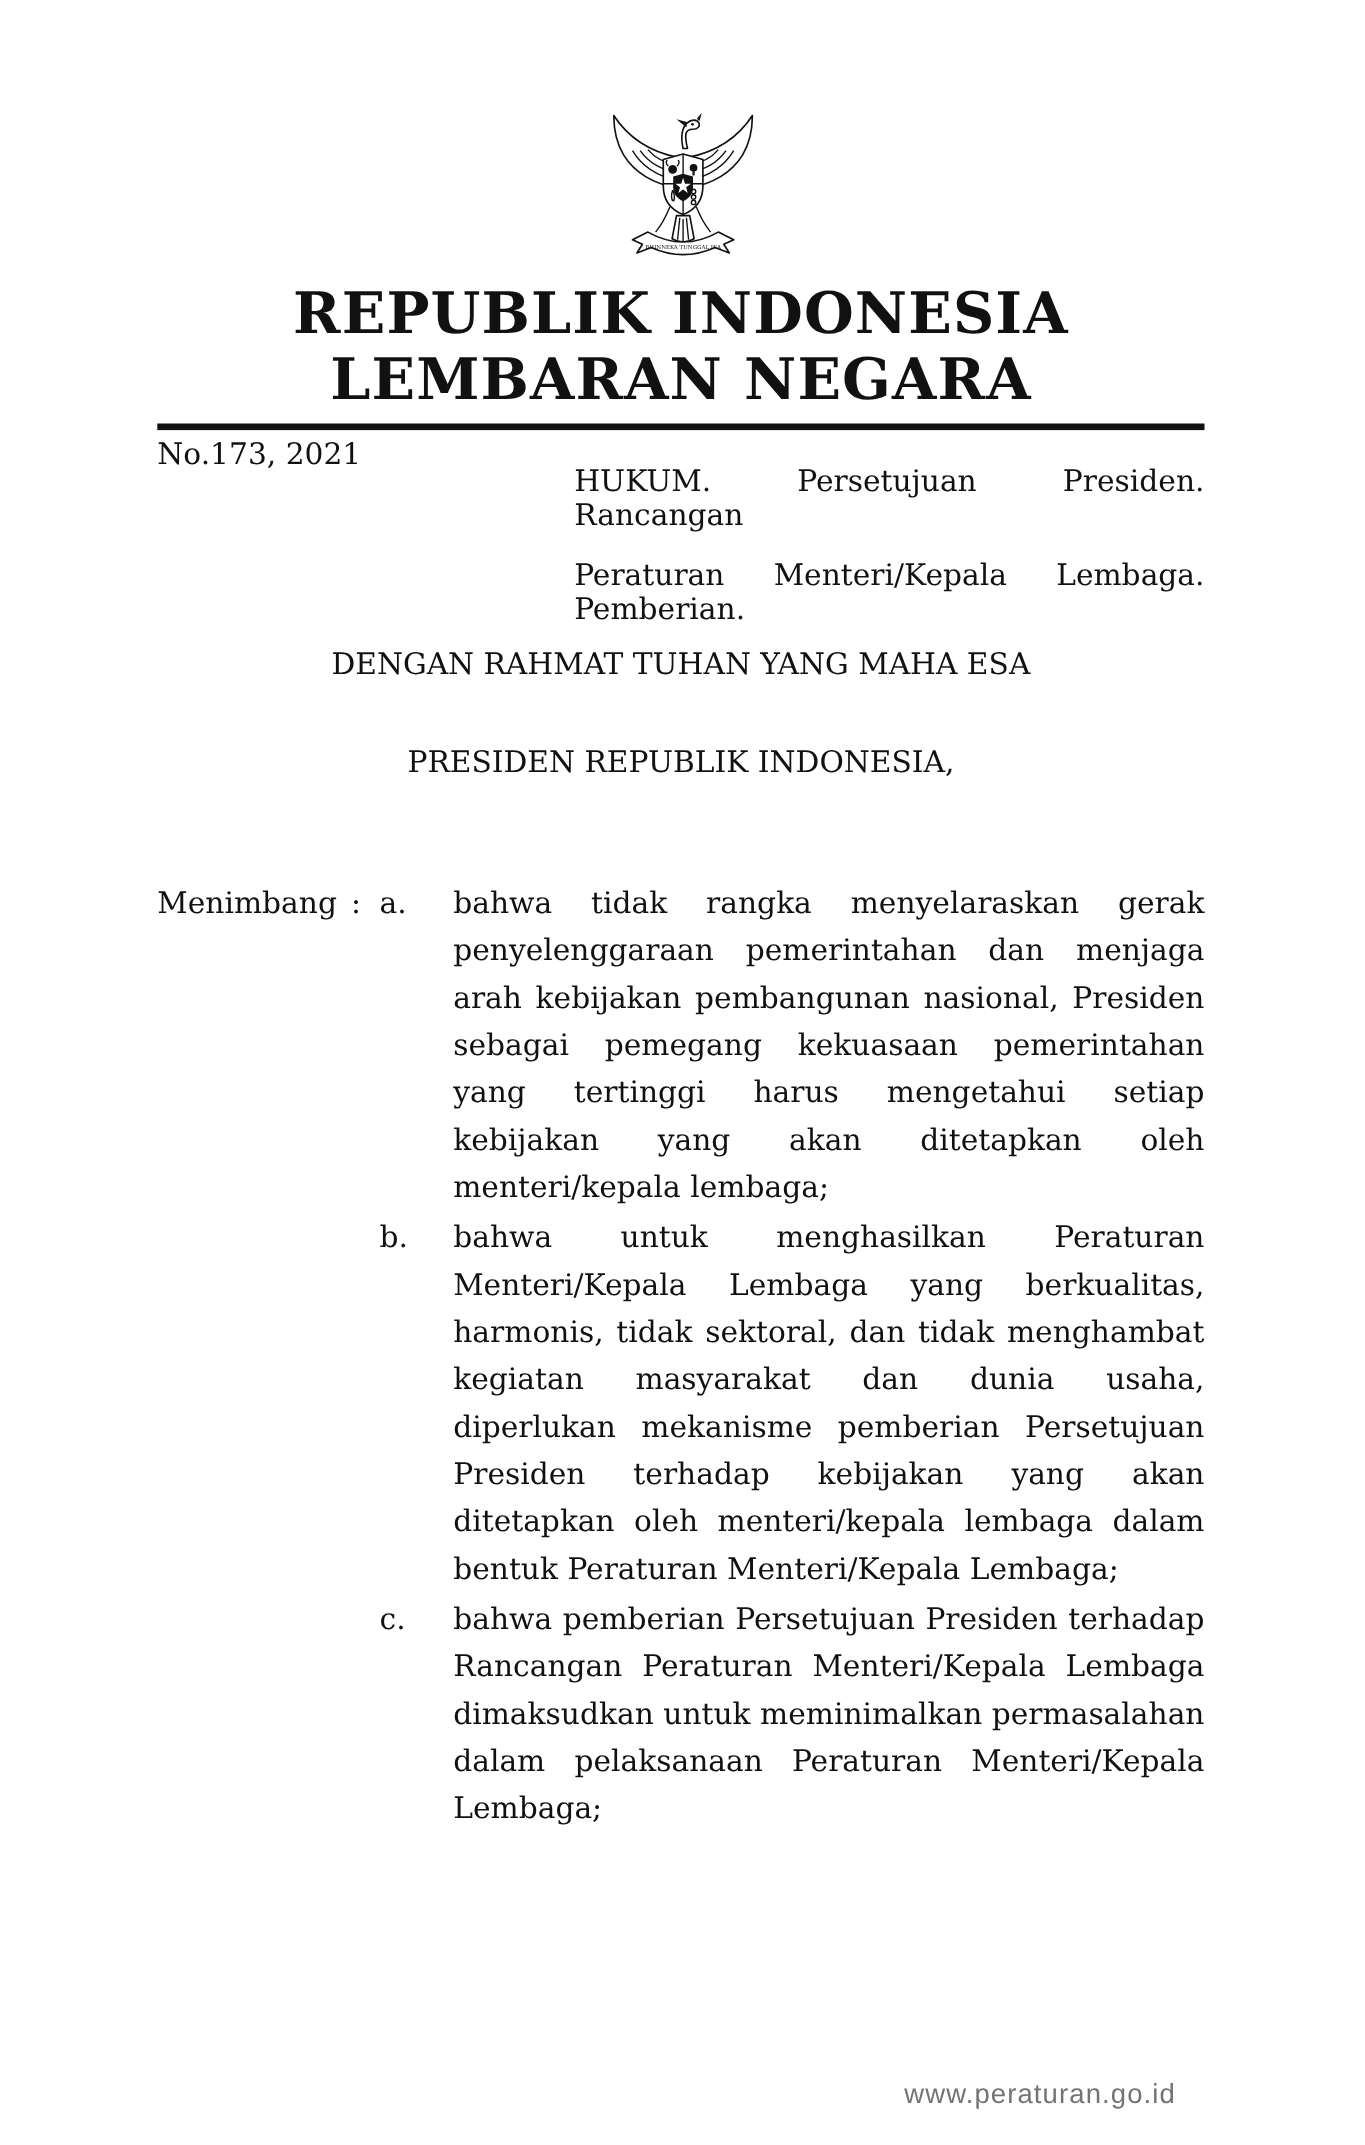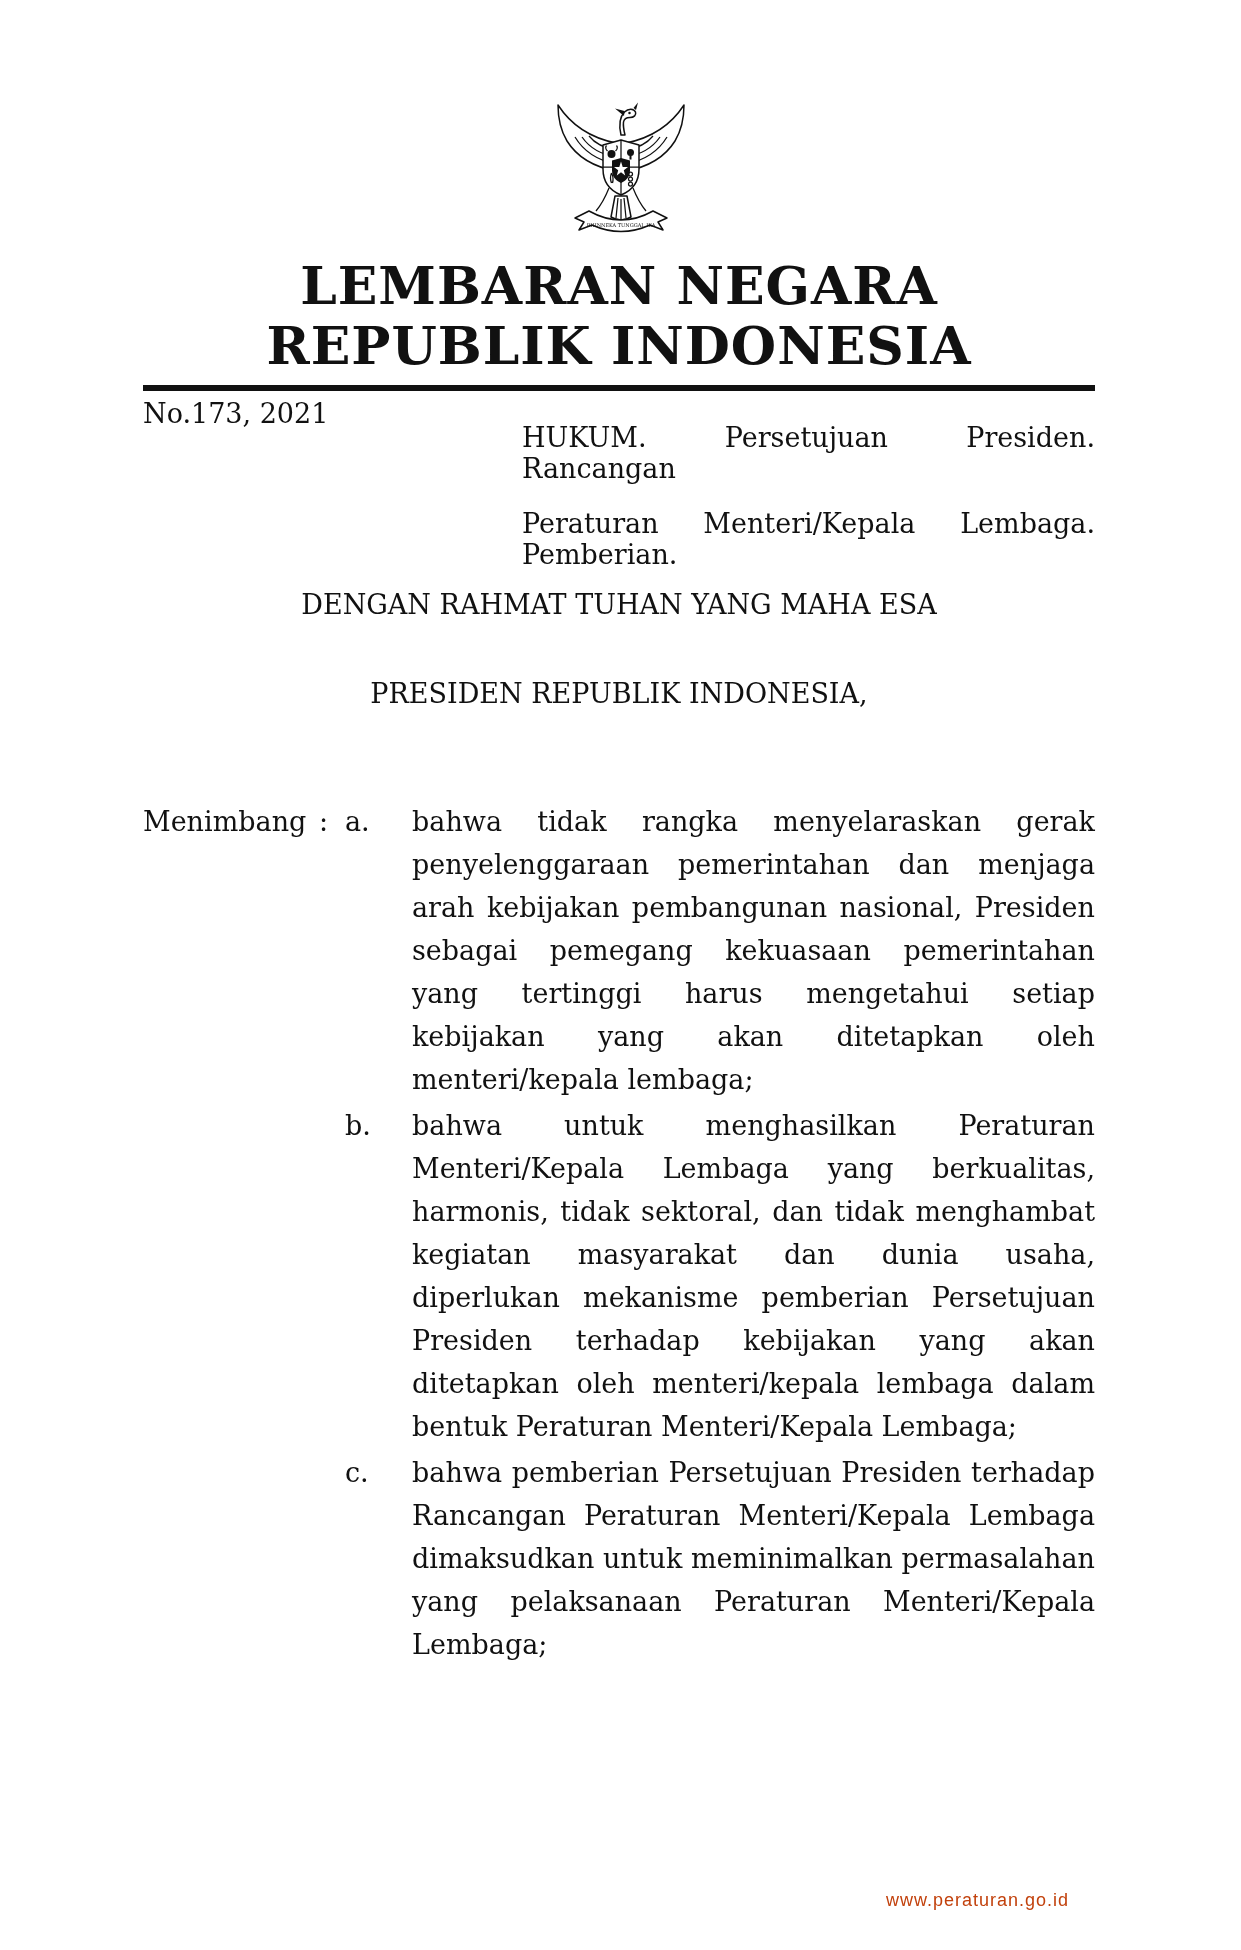--- a/index.html
+++ b/index.html
@@ -35,21 +35,21 @@
   .c-colon{width:26px;}
   .c-items{flex:1;}
   .c-item{display:flex;}
   .c-item + .c-item{margin-top:3px;}
   .c-marker{width:67px;}
   .c-text{flex:1;text-align:justify;hyphens:none;}
   
   .footer-url{
     position:absolute;top:1890px;right:172px;
     font-family:"Liberation Sans","DejaVu Sans",sans-serif;
-    font-size:18px;color:#c2410c;letter-spacing:1px;
+    font-size:25px;color:#737373;letter-spacing:1px;
   }
   
   .ln{fill:none;stroke:#111;stroke-width:2.5;}
   .wh{fill:#fff;stroke:#111;stroke-width:3;stroke-linejoin:round;}
 </style>
 </head>
 <body>
 
 <div class="page">
 
@@ -100,22 +100,22 @@
 
       <g>
         <path class="wh" d="M58 266 L86 252 Q150 288 214 252 L242 266 L224 274 L234 290 L208 280 Q150 306 92 280 L66 290 L76 274 Z" stroke-width="2.5"></path>
         <text x="150" y="283" text-anchor="middle" font-size="10" fill="#111">BHINNEKA TUNGGAL IKA</text>
       </g>
     </svg>
   </div>
 
   <div class="content">
     <div class="masthead">
+      <div>REPUBLIK INDONESIA</div>
       <div>LEMBARAN NEGARA</div>
-      <div>REPUBLIK INDONESIA</div>
     </div>
 
     <div class="masthead-rule"></div>
 
     <div class="meta-row">
       <div class="meta-number">No.173, 2021</div>
       <div class="meta-subject">
         <div class="subject-line just">HUKUM. Persetujuan Presiden. Rancangan</div>
         <div class="subject-line just">Peraturan Menteri/Kepala Lembaga.</div>
         <div class="subject-line">Pemberian.</div>
@@ -133,20 +133,20 @@
         <div class="c-item">
           <div class="c-marker">a.</div>
           <div class="c-text">bahwa tidak rangka menyelaraskan gerak penyelenggaraan pemerintahan dan menjaga arah kebijakan pembangunan nasional, Presiden sebagai pemegang kekuasaan pemerintahan yang tertinggi harus mengetahui setiap kebijakan yang akan ditetapkan oleh menteri/kepala lembaga;</div>
         </div>
         <div class="c-item">
           <div class="c-marker">b.</div>
           <div class="c-text">bahwa untuk menghasilkan Peraturan Menteri/Kepala Lembaga yang berkualitas, harmonis, tidak sektoral, dan tidak menghambat kegiatan masyarakat dan dunia usaha, diperlukan mekanisme pemberian Persetujuan Presiden terhadap kebijakan yang akan ditetapkan oleh menteri/kepala lembaga dalam bentuk Peraturan Menteri/Kepala Lembaga;</div>
         </div>
         <div class="c-item">
           <div class="c-marker">c.</div>
-          <div class="c-text">bahwa pemberian Persetujuan Presiden terhadap Rancangan Peraturan Menteri/Kepala Lembaga dimaksudkan untuk meminimalkan permasalahan yang pelaksanaan Peraturan Menteri/Kepala Lembaga;</div>
+          <div class="c-text">bahwa pemberian Persetujuan Presiden terhadap Rancangan Peraturan Menteri/Kepala Lembaga dimaksudkan untuk meminimalkan permasalahan dalam pelaksanaan Peraturan Menteri/Kepala Lembaga;</div>
         </div>
       </div>
     </div>
   </div>
 
   <div class="footer-url">www.peraturan.go.id</div>
 </div>
 
 </body></html>

